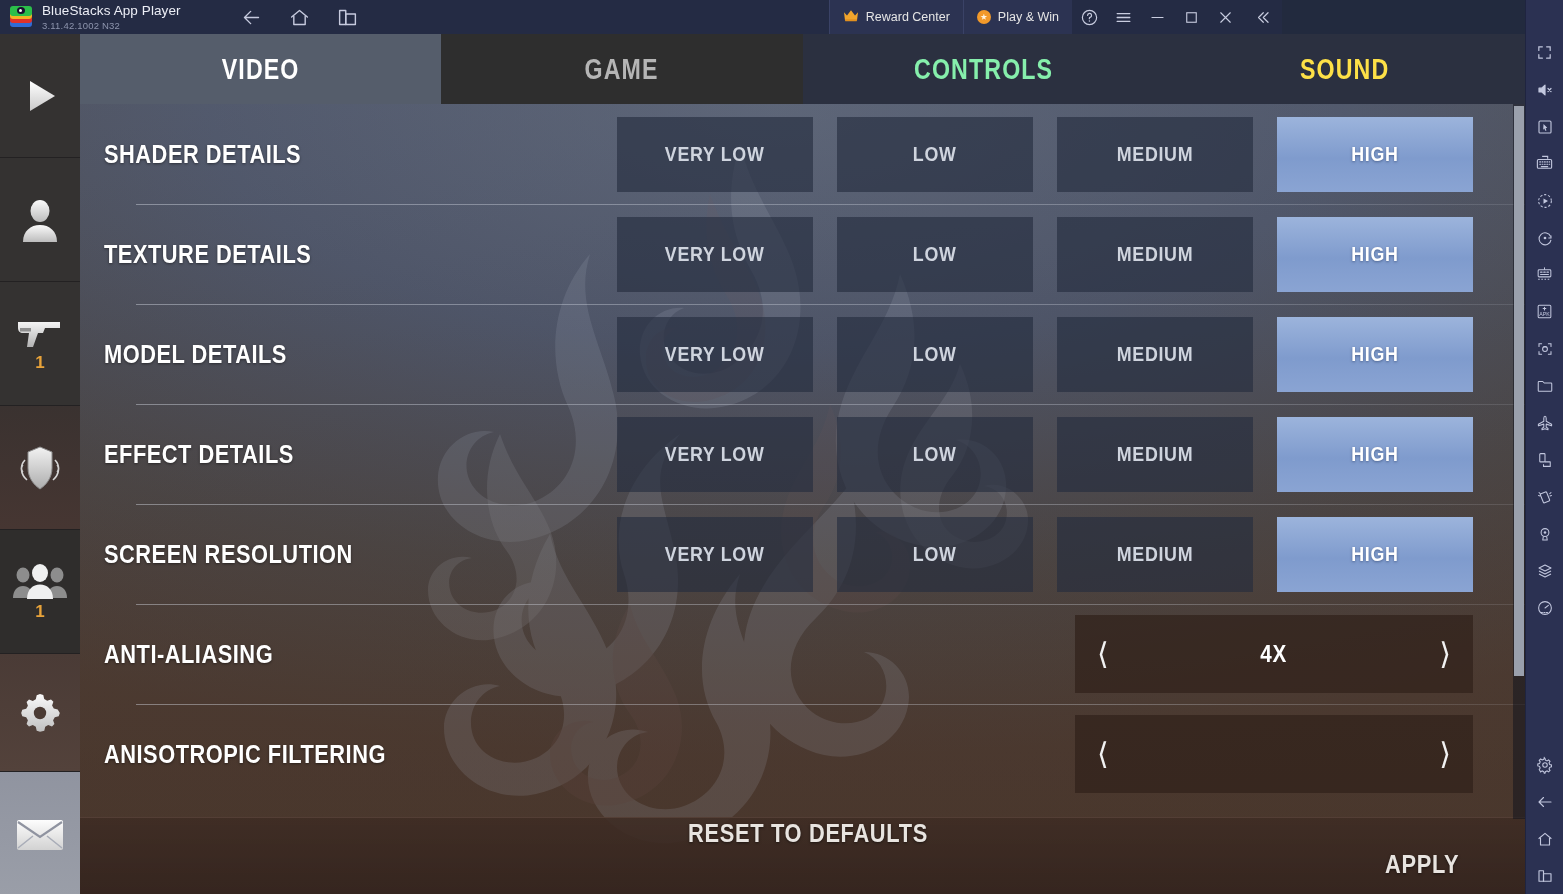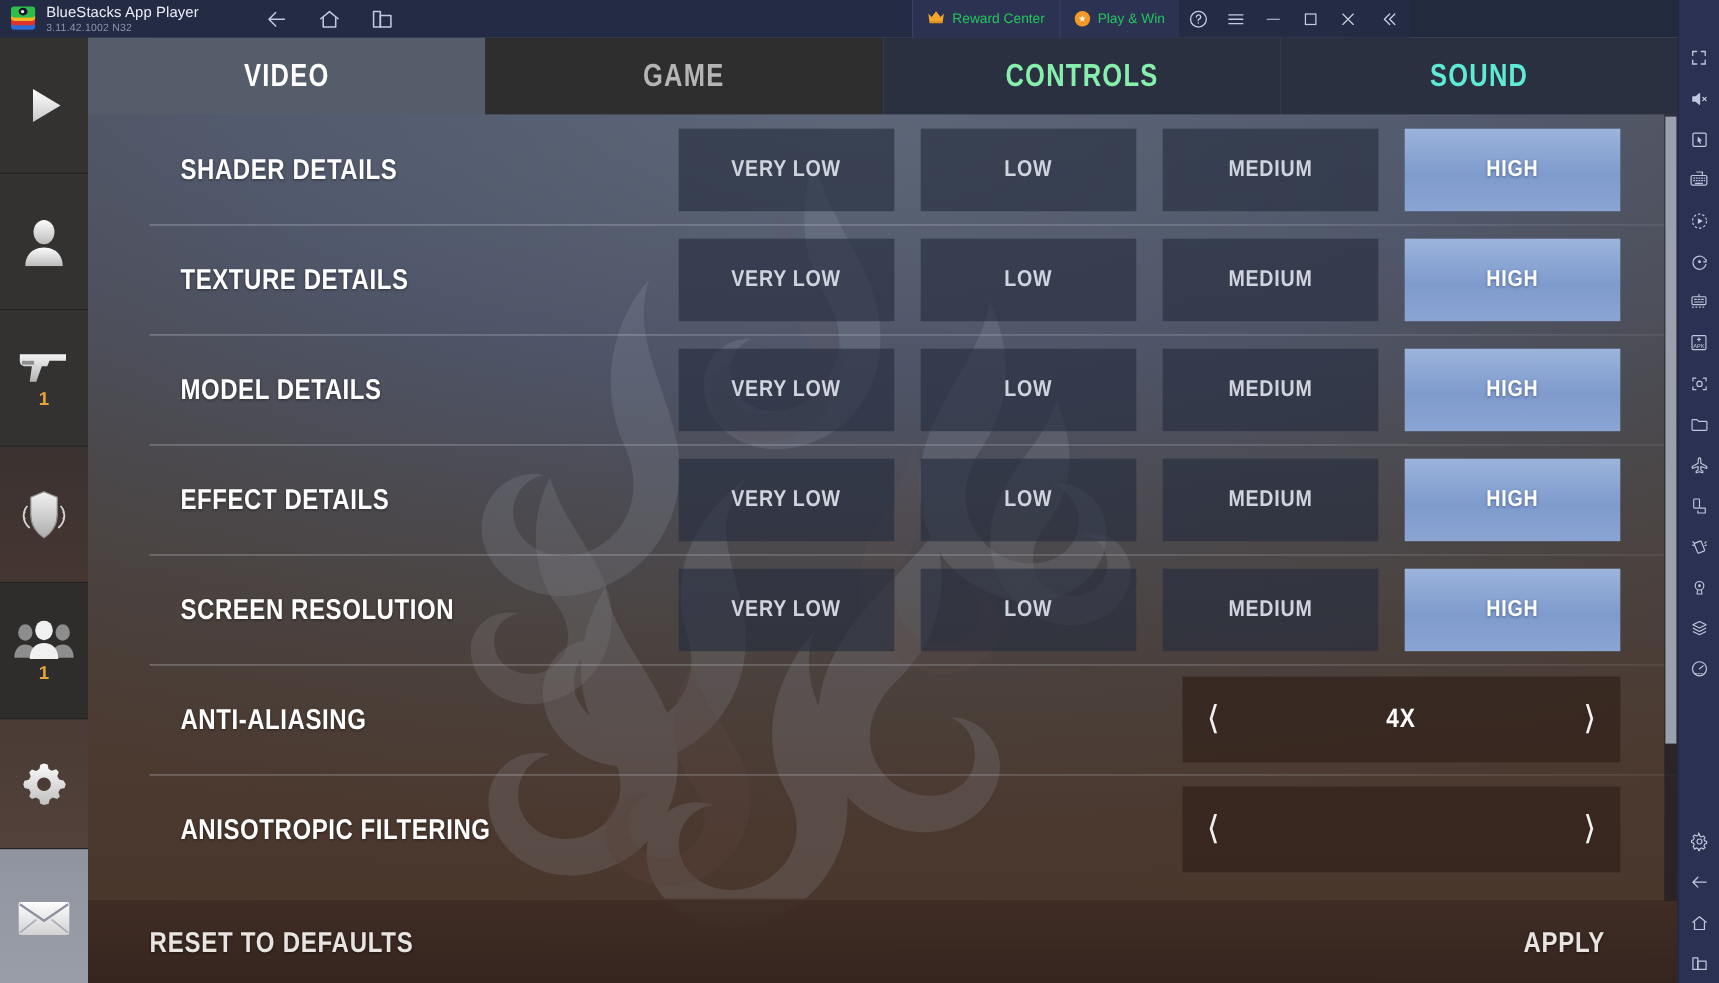--- a/index.html
+++ b/index.html
@@ -41,21 +41,21 @@
   .title-ver { font-size: 9.5px; color: #8d94ad; margin-top: 3px; letter-spacing: .2px; }
 
   .nav-btns { display: flex; align-items: center; margin-left: 60px; gap: 26px; }
   .tb-icon { width: 22px; height: 22px; display: flex; align-items: center;
              justify-content: center; color: #c6cade; }
   .tb-icon svg { display: block; }
 
   .tb-right { margin-left: auto; display: flex; align-items: center; height: 34px; }
   .pill {
     height: 34px; display: flex; align-items: center; gap: 7px;
-    padding: 0 13px; background: #2c3352; color: #22c55e; font-size: 12.5px;
+    padding: 0 13px; background: #2c3352; color: #e5e5e5; font-size: 12.5px;
     border-left: 1px solid #3a4266;
   }
   .pill.second { background: #2c3352; }
   .coin { width: 14px; height: 14px; border-radius: 50%; background: #f2992a;
           display:flex;align-items:center;justify-content:center; flex:none;}
   .coin i { width:7px;height:7px;background:#fff3dd;
             clip-path: polygon(50% 0,61% 35%,98% 35%,68% 57%,79% 91%,50% 70%,21% 91%,32% 57%,2% 35%,39% 35%);}
   .wbtn { width: 34px; height: 34px; display: flex; align-items: center;
           justify-content: center; color: #c9cde0; }
   .wbtn.wide { width: 40px; }
@@ -127,30 +127,30 @@
     flex: 1 1 0; display: flex; align-items: center; justify-content: center;
     font-size: 29px; letter-spacing: 1.4px; font-weight: bold;
     font-family: "Liberation Sans Narrow","Liberation Sans", sans-serif;
     transform: scaleX(.80); transform-origin: center;
   }
   .tabwrap { flex:1 1 0; display:flex; align-items:center; justify-content:center;
              height:70px; }
   .tab-game     { background: #2e2e2e; color: #b5b5b5; }
   .tab-video    { background: #555d6b; color: #ffffff; }
   .tab-controls { background: #2b3040; color: #86efac; }
-  .tab-sound    { background: #2b3040; color: #5eead4; }
+  .tab-sound    { background: #2b3040; color: #fde047; }
 
   
   .list {
     position: absolute; left: 0; top: 70px; width: 1445px; height: 715px;
     z-index: 5;
   }
   .row {
     position: relative; height: 100px; display: flex; align-items: center;
-    padding-left: 84px; padding-right: 52px;
+    padding-left: 24px; padding-right: 52px;
   }
   .row + .row::before {
     content: ""; position: absolute; left: 56px; right: 0; top: 0; height: 1px;
     background: linear-gradient(90deg, rgba(220,225,235,.42), rgba(220,225,235,.30) 70%, rgba(220,225,235,.12));
   }
   .row-label {
     color: #ffffff; font-size: 26px; font-weight: bold; letter-spacing: .6px;
     font-family: "Liberation Sans Narrow","Liberation Sans", sans-serif;
     transform: scaleX(.84); transform-origin: left center;
     white-space: nowrap;
@@ -188,20 +188,21 @@
     font-family: "Liberation Sans Narrow","Liberation Sans", sans-serif;
   }
   .stepper .val span { display:inline-block; transform: scaleX(.86); }
 
   
   .bottombar {
     position: absolute; left: 0; bottom: 0; width: 1445px; height: 77px;
     background: linear-gradient(180deg, rgba(62,44,36,.88), rgba(52,36,30,.94));
     display: flex; align-items: center; z-index: 8;
     border-top: 1px solid rgba(160,130,110,.28);
+    flex-direction: column;
   }
   .bottombar .btm-txt {
     color: #e8e4e0; font-size: 26px; font-weight: bold; letter-spacing: .8px;
     font-family: "Liberation Sans Narrow","Liberation Sans", sans-serif;
     transform: scaleX(.84); transform-origin: left center;
     text-shadow: 0 1px 3px rgba(0,0,0,.5);
   }
   .btm-reset { margin-left: 56px; }
   .btm-apply {
     margin-left: auto; margin-right: 52px;

